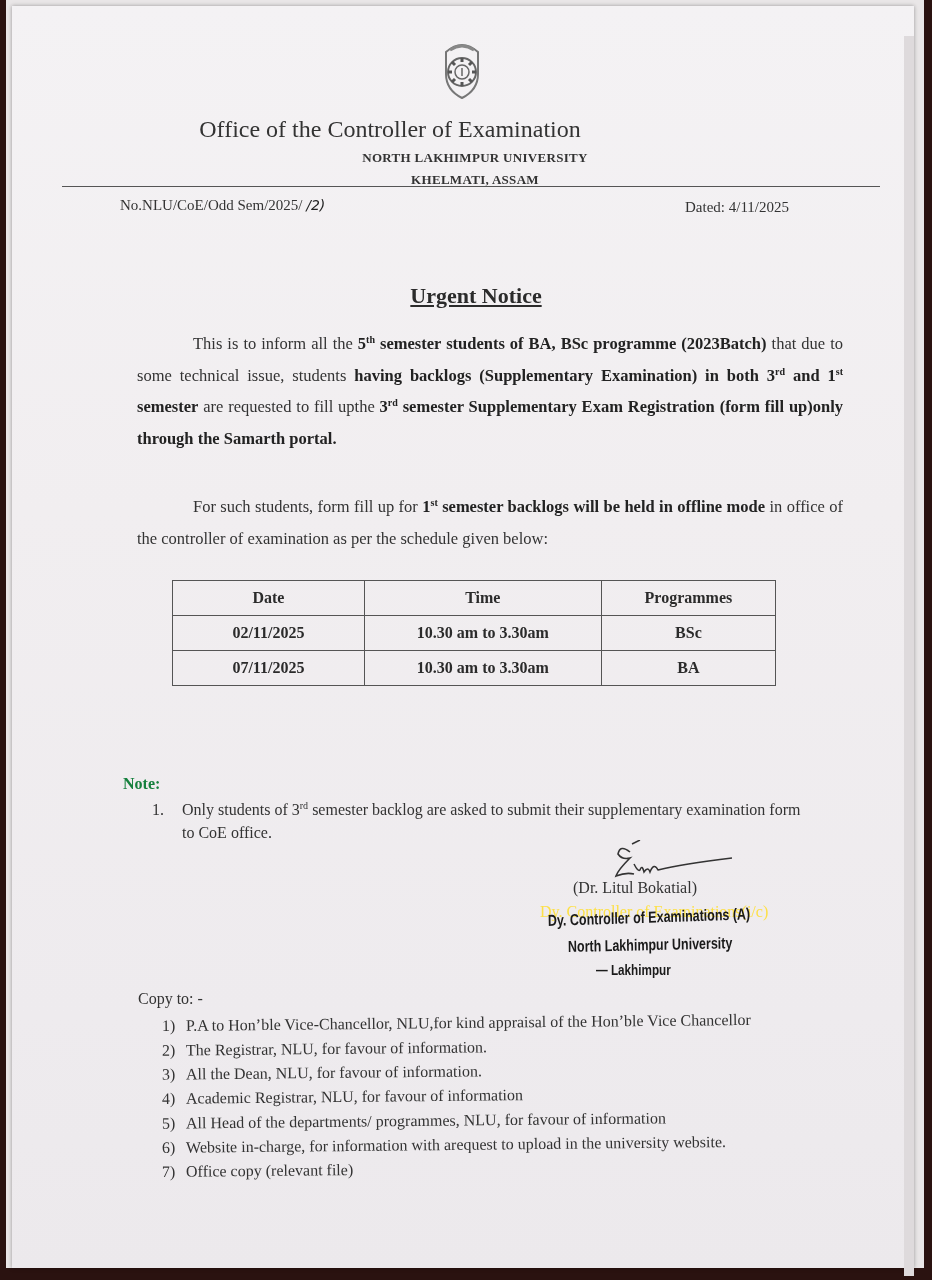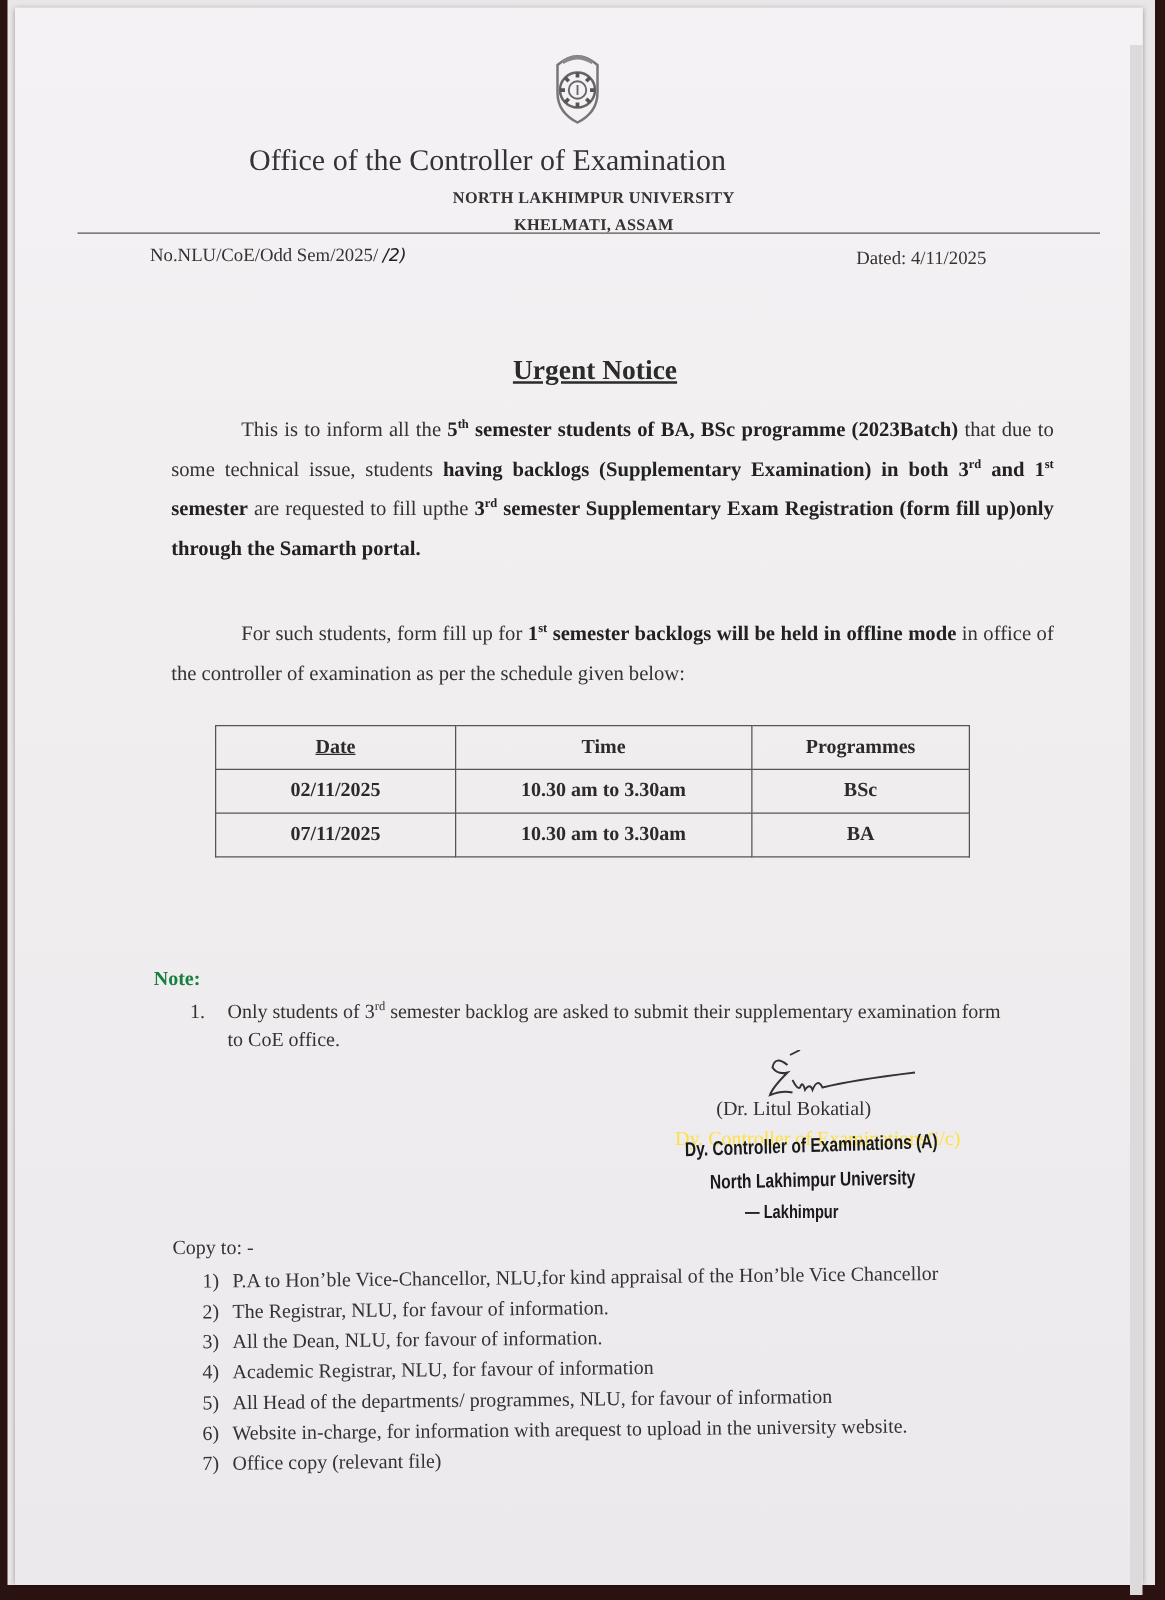--- a/index.html
+++ b/index.html
@@ -51,21 +51,21 @@
   sup { font-size: 10px; line-height: 0; }
 
   table.schedule {
     position: absolute; left: 172px; top: 580px; width: 604px;
     border-collapse: collapse; font-size: 16px; font-weight: bold; color: #2b2b2b;
   }
   table.schedule td, table.schedule th {
     border: 1.5px solid #555; text-align: center; height: 34px; padding: 0;
   }
   table.schedule th { font-weight: bold; }
-  .c1 { width: 192px; text-decoration: underline; } .c2 { width: 238px; } .c3 { width: 174px; }
+  .c1 { width: 192px; } .c2 { width: 238px; } .c3 { width: 174px; }
 
   .note-label { position: absolute; left: 123px; top: 775px; font-size: 16px; font-weight: bold; color: #15803d; }
   .note-item { position: absolute; left: 152px; top: 798px; width: 640px; font-size: 16px; line-height: 23px; color: #333; }
   .note-num { position: absolute; left: 0; top: 0; }
   .note-text { position: absolute; left: 30px; top: 0; width: 620px; }
 
   .signature { position: absolute; left: 612px; top: 840px; width: 130px; height: 50px; }
   .sig-name { position: absolute; left: 573px; top: 879px; font-size: 16px; color: #333; }
   .sig-title { position: absolute; left: 540px; top: 903px; font-size: 16px; color: #fde047; }
   .stamp { position: absolute; font-family: "Liberation Sans", sans-serif; font-weight: bold; color: #1a1a1a; transform: scaleX(0.8); transform-origin: left center; }

